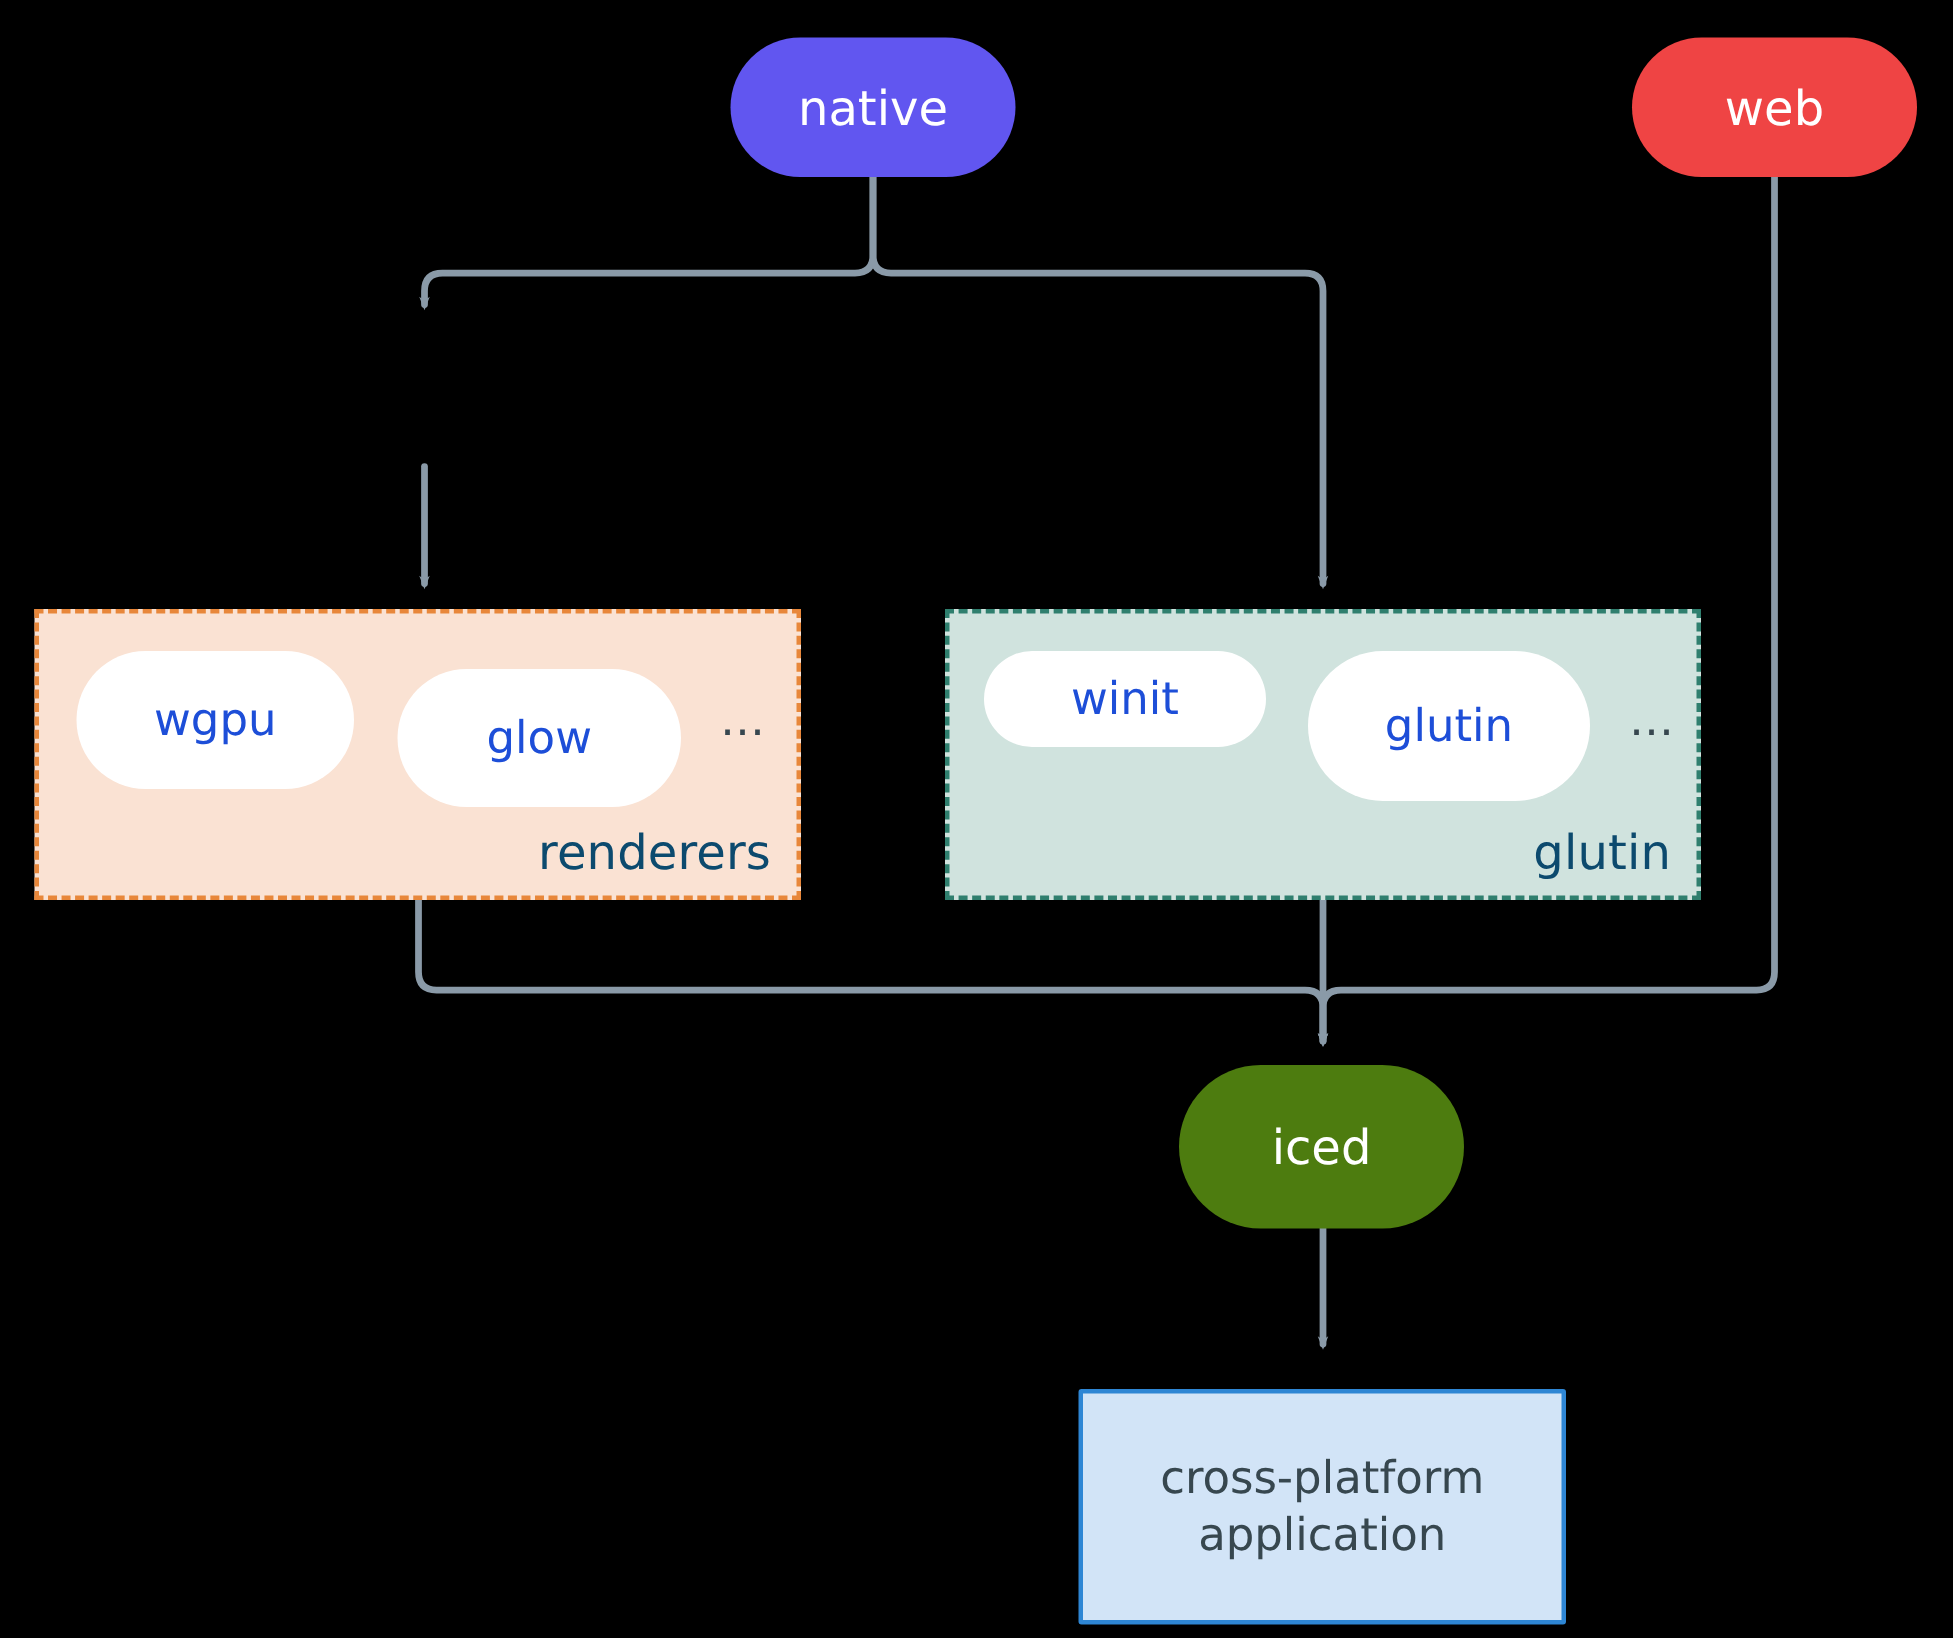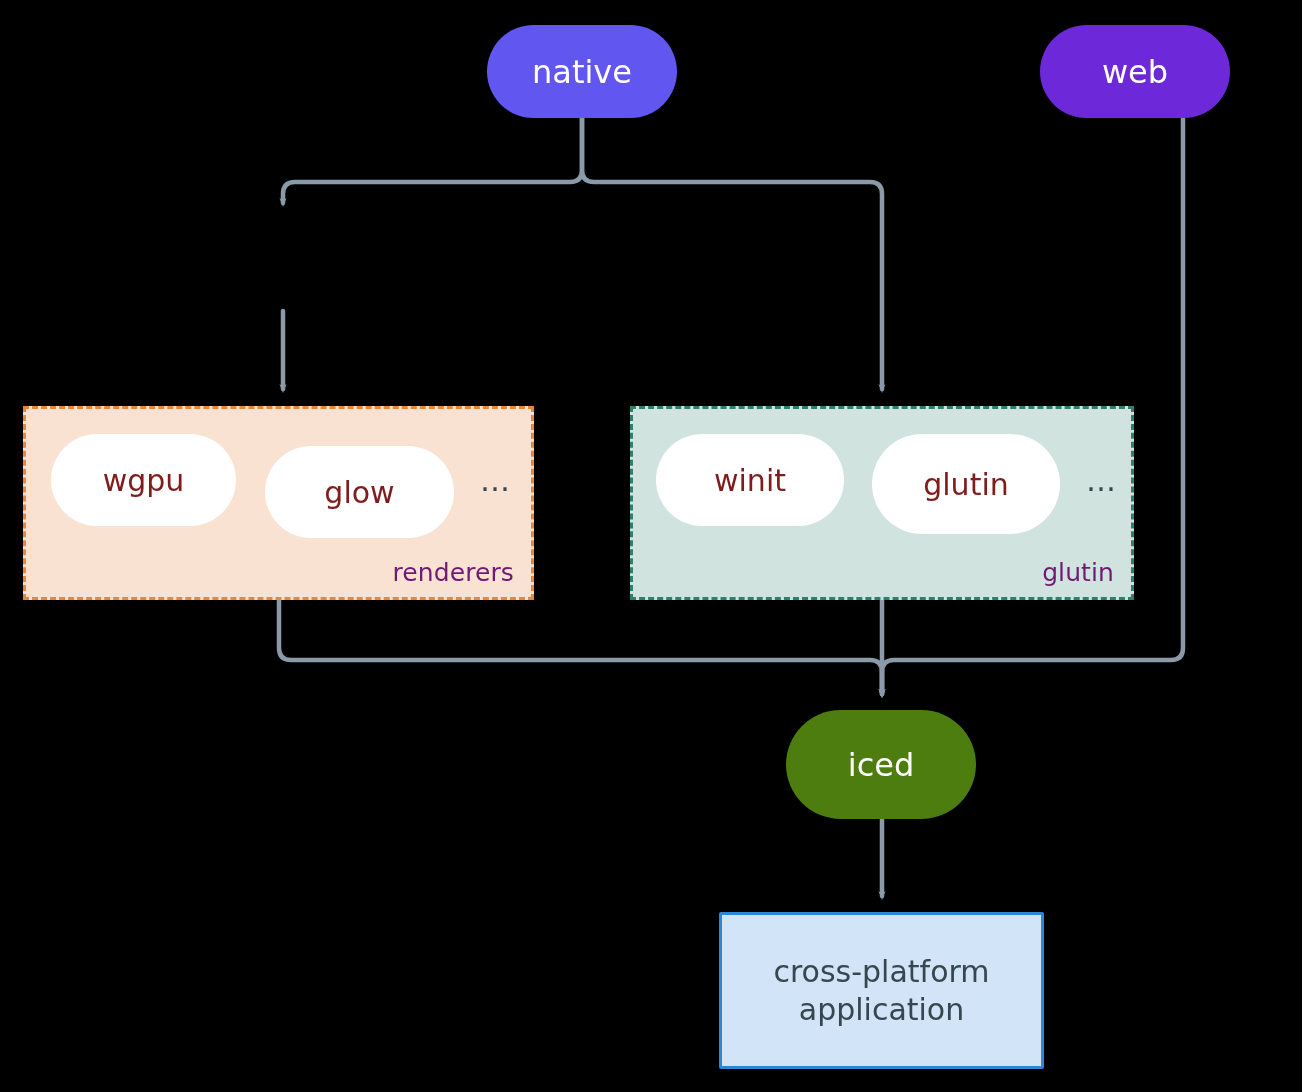--- a/index.html
+++ b/index.html
@@ -49,44 +49,45 @@
   }
   
   .cluster {
     position: absolute;
     box-sizing: border-box;
   }
   .cluster-title {
     position: absolute;
     right: 17px;
     bottom: 10px;
-    font-size: 25px;
-    color: #701a75;
+    font-size: 32px;
+    color: #0c4a6e;
     letter-spacing: 0.1px;
   }
   .leaf {
     position: absolute;
     box-sizing: border-box;
     background: #ffffff;
     border-radius: 999px;
     display: flex;
     align-items: center;
     justify-content: center;
-    color: #7f1d1d;
+    color: #1d4ed8;
     font-size: 30px;
   }
   .ellipsis {
     position: absolute;
     color: #37474f;
     font-size: 30px;
     letter-spacing: 2px;
     line-height: 1;
   }
   .rect {
     border-radius: 2px;
+    margin-top: 14px;
   }
 </style>
 </head>
 <body>
 
 <div id="diagram-root">
 
   <svg id="edge-layer" viewBox="0 0 1302 1092" width="1302" height="1092">
     <defs>
       <marker id="arrowhead" markerWidth="10" markerHeight="10" refX="5.6" refY="4" orient="auto" markerUnits="userSpaceOnUse">
@@ -109,42 +110,42 @@
       <path d="M1183,118 L1183,648 Q1183,660 1171,660 L894,660 Q882,660 882,672 L882,694" marker-end="url(#arrowhead)"></path>
 
       <path d="M882,803 L882,896" marker-end="url(#arrowhead)"></path>
     </g>
   </svg>
 
   <div class="node pill stage" style="left:487px; top:25px; width:190px; height:93px; background:#6156f0;">
     <span class="node-label">native</span>
   </div>
 
-  <div class="node pill stage" style="left:1040px; top:25px; width:190px; height:93px; background:#6d28d9;">
+  <div class="node pill stage" style="left:1088px; top:25px; width:190px; height:93px; background:#ef4444;">
     <span class="node-label">web</span>
   </div>
 
 
   <div class="cluster" style="left:23px; top:406px; width:511px; height:194px;
               background:#fae2d3; border:3px dashed #e8873a;">
     <span class="cluster-title">renderers</span>
   </div>
   <div class="leaf" style="left:51px; top:434px; width:185px; height:92px;">
     <span class="node-label">wgpu</span>
   </div>
   <div class="leaf" style="left:265px; top:434px; width:189px; height:92px;margin-top:12px;">
     <span class="node-label">glow</span>
   </div>
   <div class="ellipsis" style="left:480px; top:466px;">…</div>
 
   <div class="cluster" style="left:630px; top:406px; width:504px; height:194px;
               background:#d0e3de; border:3px dashed #2f7f6e;">
     <span class="cluster-title">glutin</span>
   </div>
-  <div class="leaf" style="left:656px; top:434px; width:188px; height:92px;text-align:center;">
+  <div class="leaf" style="left:656px; top:434px; width:188px; height:64px;text-align:center;">
     <span class="node-label">winit</span>
   </div>
   <div class="leaf" style="left:872px; top:434px; width:188px; height:100px;">
     <span class="node-label">glutin</span>
   </div>
   <div class="ellipsis" style="left:1086px; top:466px;">…</div>
 
   <div class="node pill stage" style="left:786px; top:710px; width:190px; height:109px; background:#4d7c0f;">
     <span class="node-label">iced</span>
   </div>

